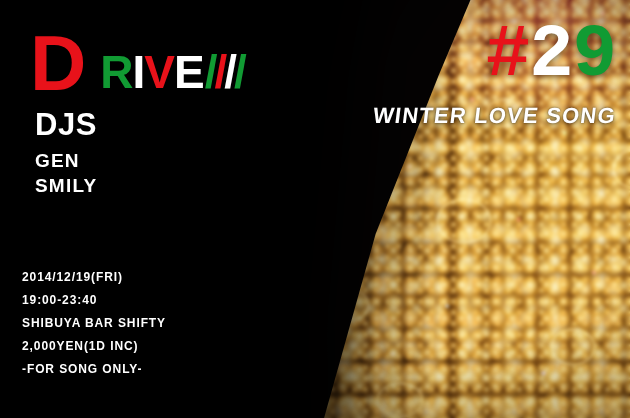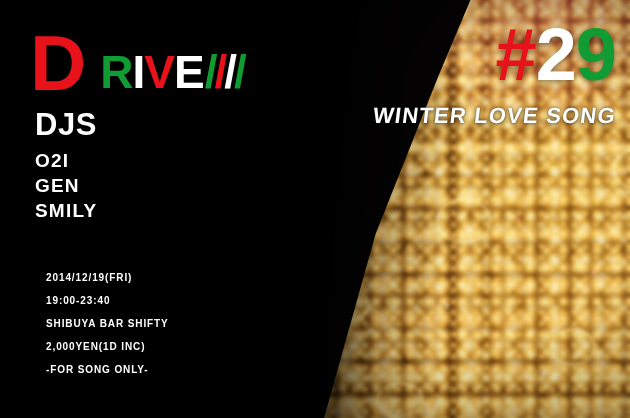--- a/index.html
+++ b/index.html
@@ -183,41 +183,42 @@
     font-size: 19px;
     font-weight: bold;
     letter-spacing: 1.2px;
     line-height: 25px;
   }
   .dj-list div { white-space: nowrap; }
 
   
   .info {
     position: absolute;
-    left: 46px;
+    left: 22px;
     top: 266px;
     color: #fff;
-    font-size: 10px;
+    font-size: 12px;
     font-weight: bold;
     letter-spacing: 0.9px;
     line-height: 23px;
   }
   .info div { white-space: nowrap; }
 
   
   .hash-29 {
     position: absolute;
     right: 14px;
     top: 18px;
     font-size: 74px;
     font-weight: bold;
     line-height: 1;
     letter-spacing: -1px;
     white-space: nowrap;
     text-shadow: 0 2px 6px rgba(0,0,0,0.45);
+    font-family: Liberation Mono, monospace;
   }
   .subtitle {
     position: absolute;
     right: 14px;
     top: 103px;
     color: #fff;
     font-size: 22px;
     font-weight: bold;
     letter-spacing: 1.2px;
     white-space: nowrap;
@@ -259,21 +260,20 @@
         <span class="c-green">R</span><span class="c-white">I</span><span class="c-red">V</span><span class="c-white">E</span>
       </span>
       <span class="slashes">
         <span class="c-green">/</span><span class="c-red">/</span><span class="c-white">/</span><span class="c-green">/</span>
       </span>
     </div>
 
     <div class="djs-head">DJS</div>
 
     <div class="dj-list">
-      <div>O2I</div>
       <div>GEN</div>
       <div>SMILY</div>
     </div>
 
     <div class="info">
       <div>2014/12/19(FRI)</div>
       <div>19:00-23:40</div>
       <div>SHIBUYA BAR SHIFTY</div>
       <div>2,000YEN(1D INC)</div>
       <div>-FOR SONG ONLY-</div>

